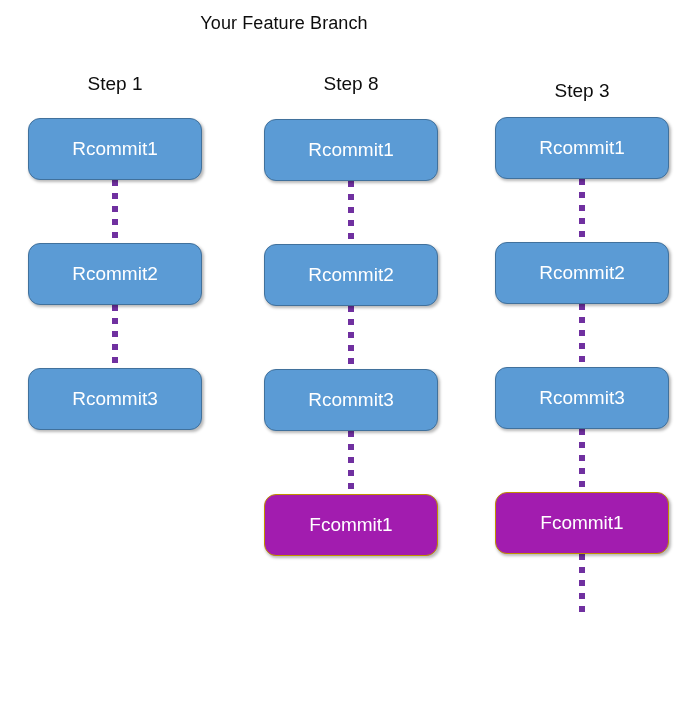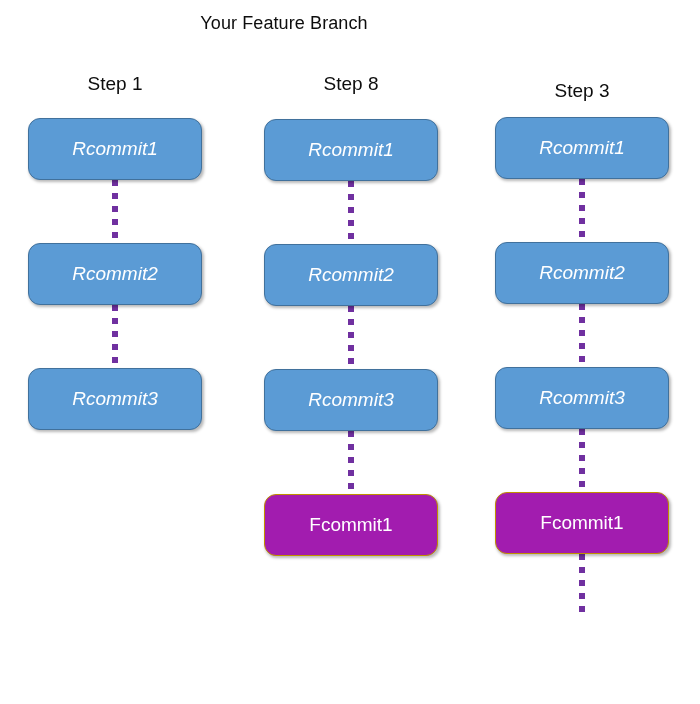--- a/index.html
+++ b/index.html
@@ -75,21 +75,20 @@
     justify-content: center;
     font-size: 19px;
     font-weight: 400;
     color: #ffffff;
     box-shadow: 1.5px 2px 3px rgba(0,0,0,0.28);
   }
 
   .node.blue {
     background: #5b9bd5;
     border: 1px solid #41719c;
-    font-style: italic;
   }
   .node.orange {
     background: #a21caf;
     border: 1px solid #bf9000;
   }
 
   .node-label {
     display: block;
     line-height: 1;
     transform: translateY(-1px);

